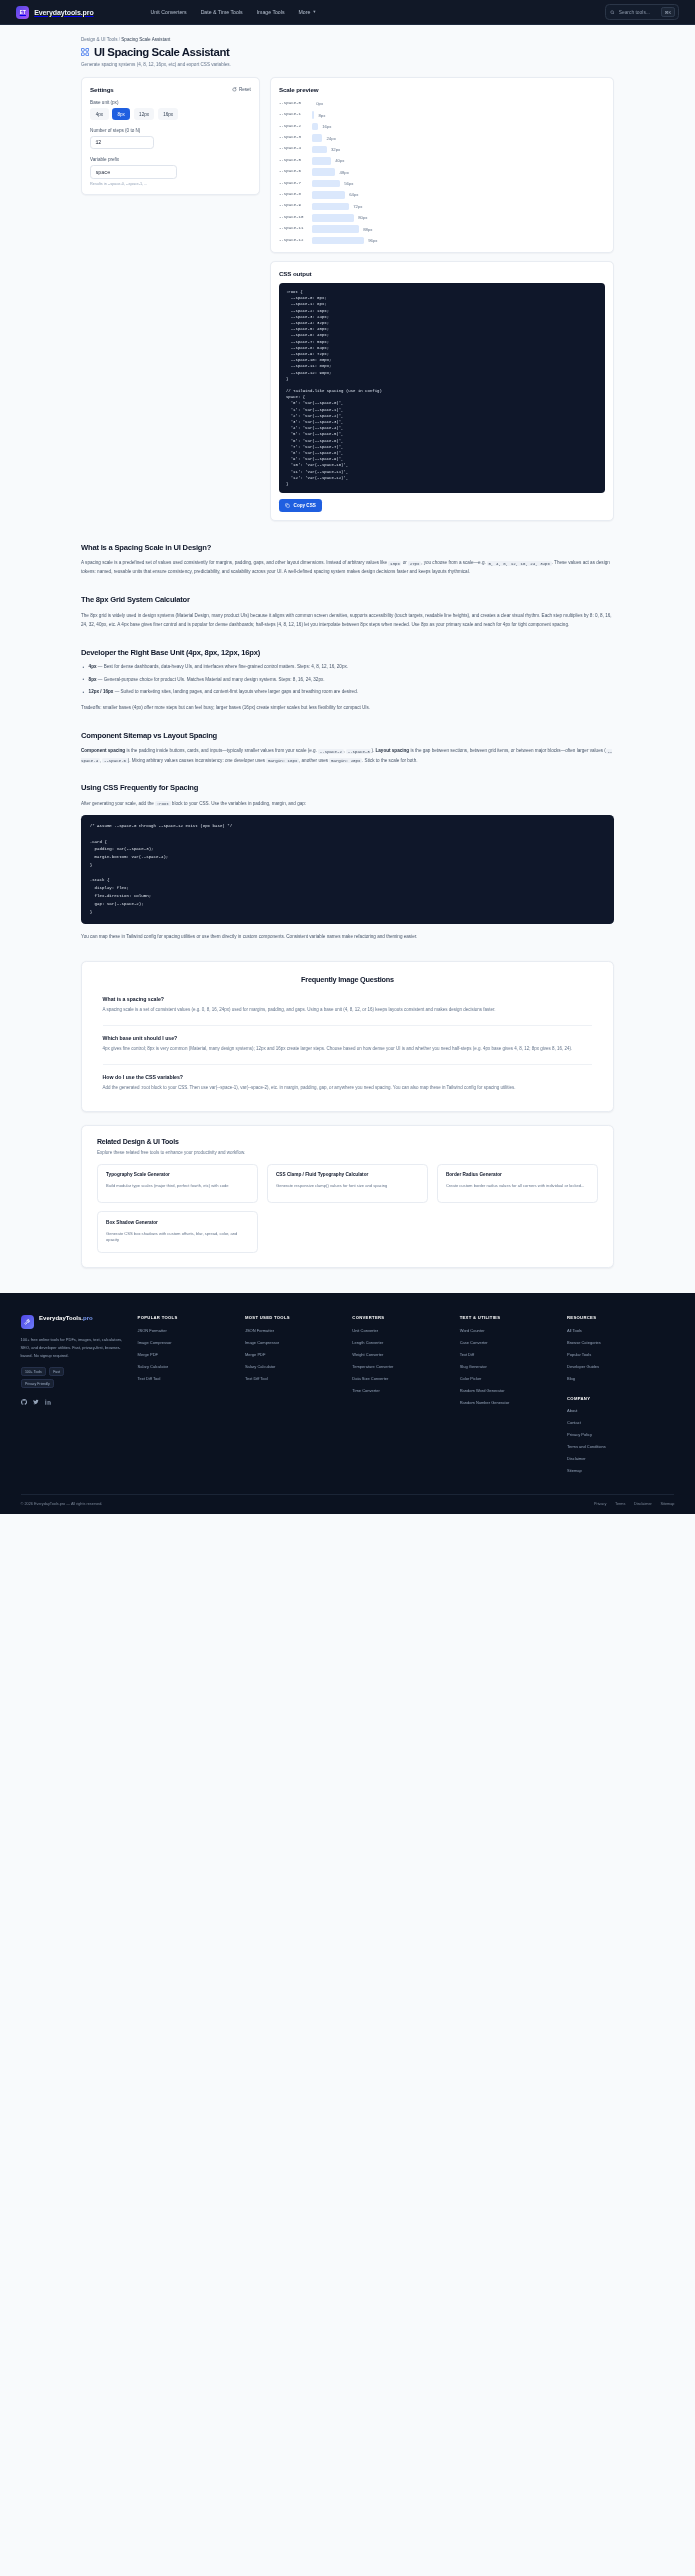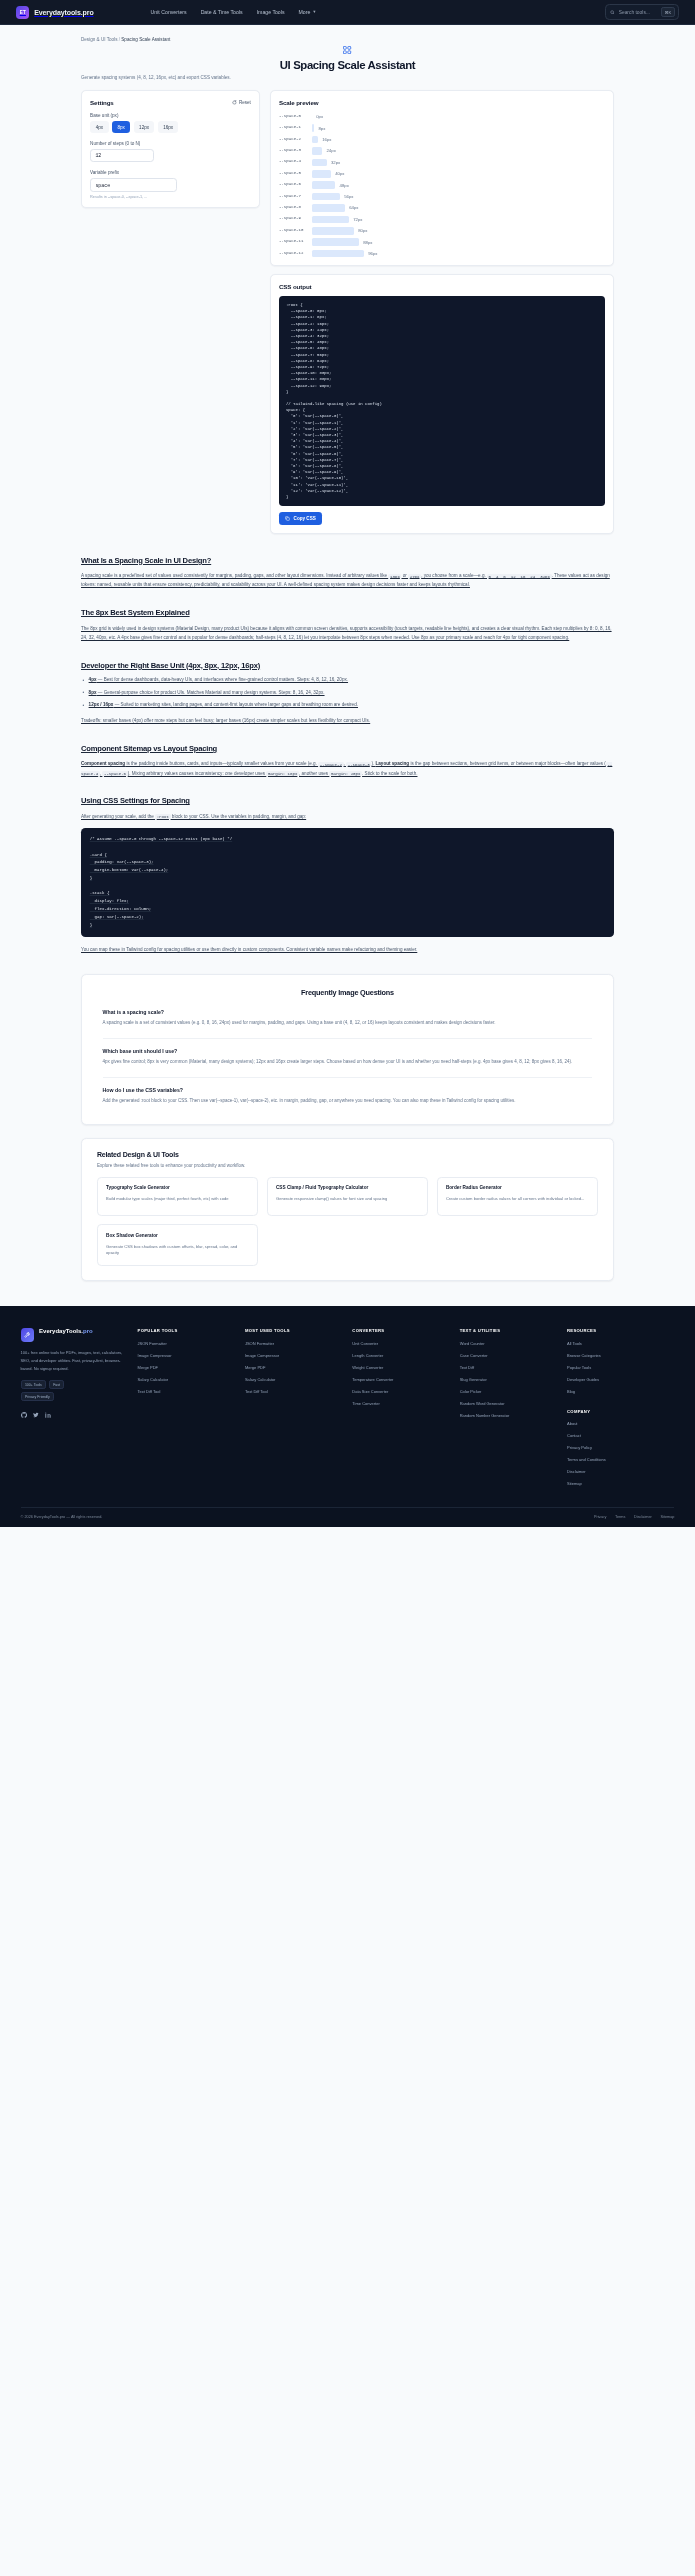--- a/index.html
+++ b/index.html
@@ -38,21 +38,21 @@
   .kbd{
     background:#1c2636;border:0.5px solid #2f3b4e;border-radius:2.2px;
     color:#9aa6b8;font-size:4.1px;padding:1.1px 2.7px;margin-left:7.6px;
   }
 
   
   .page{width:695px;padding:0 81px;}
   .crumb{font-size:4.6px;color:#64748b;padding-top:12px;}
   .crumb .sep{color:#94a3b8;}
   .crumb .cur{color:#334155;}
-  .title-row{display:flex;align-items:center;gap:4.9px;margin-top:3.8px;flex-direction:column;}
+  .title-row{display:flex;align-items:center;gap:4.9px;margin-top:3.8px;}
   .title-ico{width:8.1px;height:8.1px;flex:0 0 8.1px;}
   h1.page-title{font-size:11.4px;font-weight:700;letter-spacing:-0.4px;color:#0f172a;line-height:1.1;}
   .page-sub{font-size:4.6px;color:#64748b;margin-top:3.8px;}
 
   
   .tool-grid{display:flex;gap:9.8px;margin-top:9.8px;align-items:flex-start;}
   .col-left{width:179px;flex:0 0 179px;}
   .col-right{flex:1;display:flex;flex-direction:column;gap:7.6px;}
   .card{
     background:#fff;border:0.5px solid #e8ecf2;border-radius:4.9px;
@@ -96,21 +96,21 @@
     color:#dbe3ef;white-space:pre;overflow:hidden;
   }
   .copy-btn{
     margin-top:6px;background:#1f5fe0;border:none;border-radius:3.3px;
     color:#fff;font-size:4.6px;font-weight:700;padding:3.8px 6.5px;
     display:inline-flex;align-items:center;gap:3.3px;cursor:pointer;
     font-family:"Liberation Sans",sans-serif;
   }
 
   
-  .article{margin-top:22px;text-decoration:underline;}
+  .article{margin-top:22px;}
   .article h2{
     font-size:7.6px;font-weight:700;color:#0f172a;
     letter-spacing:-0.2px;margin-bottom:6.5px;
   }
   .article h2.spaced{margin-top:18.5px;}
   .article p{font-size:4.6px;line-height:2.0;color:#475569;}
   .article ul{list-style:none;margin:5.4px 0 6.5px 0;}
   .article li{
     font-size:4.6px;line-height:1.9;color:#475569;
     padding-left:7.6px;position:relative;margin-bottom:3.8px;
@@ -394,35 +394,35 @@
       </div>
 
     </div>
   </div>
 
   <div class="article">
 
     <h2>What Is a Spacing Scale in UI Design?</h2>
     <p><span>A spacing scale is a predefined set of values used consistently for margins, padding, gaps, and other layout dimensions. Instead of arbitrary values like </span><code class="ic">13px</code><span> or </span><code class="ic">27px</code><span>, you choose from a scale—e.g. </span><code class="ic">0, 4, 8, 12, 16, 24, 32px</code><span>. These values act as design tokens: named, reusable units that ensure consistency, predictability, and scalability across your UI. A well-defined spacing system makes design decisions faster and keeps layouts rhythmical.</span></p>
 
-    <h2 class="spaced">The 8px Best System Explained</h2>
+    <h2 class="spaced">The 8px Grid System Calculator</h2>
     <p>The 8px grid is widely used in design systems (Material Design, many product UIs) because it aligns with common screen densities, supports accessibility (touch targets, readable line heights), and creates a clear visual rhythm. Each step multiplies by 8: 0, 8, 16, 24, 32, 40px, etc. A 4px base gives finer control and is popular for dense dashboards; half-steps (4, 8, 12, 16) let you interpolate between 8px steps when needed. Use 8px as your primary scale and reach for 4px for tight component spacing.</p>
 
     <h2 class="spaced">Developer the Right Base Unit (4px, 8px, 12px, 16px)</h2>
     <ul id="base-unit-list">
         <li><b>4px</b><span> — Best for dense dashboards, data-heavy UIs, and interfaces where fine-grained control matters. Steps: 4, 8, 12, 16, 20px.</span></li>
         <li><b>8px</b><span> — General-purpose choice for product UIs. Matches Material and many design systems. Steps: 8, 16, 24, 32px.</span></li>
         <li><b>12px / 16px</b><span> — Suited to marketing sites, landing pages, and content-first layouts where larger gaps and breathing room are desired.</span></li>
       </ul>
     <p>Tradeoffs: smaller bases (4px) offer more steps but can feel busy; larger bases (16px) create simpler scales but less flexibility for compact UIs.</p>
 
     <h2 class="spaced">Component Sitemap vs Layout Spacing</h2>
     <p><b>Component spacing</b><span> is the padding inside buttons, cards, and inputs—typically smaller values from your scale (e.g. </span><code class="ic">--space-2</code><span>, </span><code class="ic">--space-3</code><span>). </span><b>Layout spacing</b><span> is the gap between sections, between grid items, or between major blocks—often larger values (</span><code class="ic">--space-4</code><span>, </span><code class="ic">--space-6</code><span>). Mixing arbitrary values causes inconsistency: one developer uses </span><code class="ic">margin: 18px</code><span>, another uses </span><code class="ic">margin: 20px</code><span>. Stick to the scale for both.</span></p>
 
-    <h2 class="spaced">Using CSS Settings for Spacing</h2>
+    <h2 class="spaced">Using CSS Frequently for Spacing</h2>
     <p><span>After generating your scale, add the </span><code class="ic">:root</code><span> block to your CSS. Use the variables in padding, margin, and gap:</span></p>
     <div class="bigcode">/* Assume --space-0 through --space-12 exist (8px base) */
 
 .card {
   padding: var(--space-3);
   margin-bottom: var(--space-4);
 }
 
 .stack {
   display: flex;

